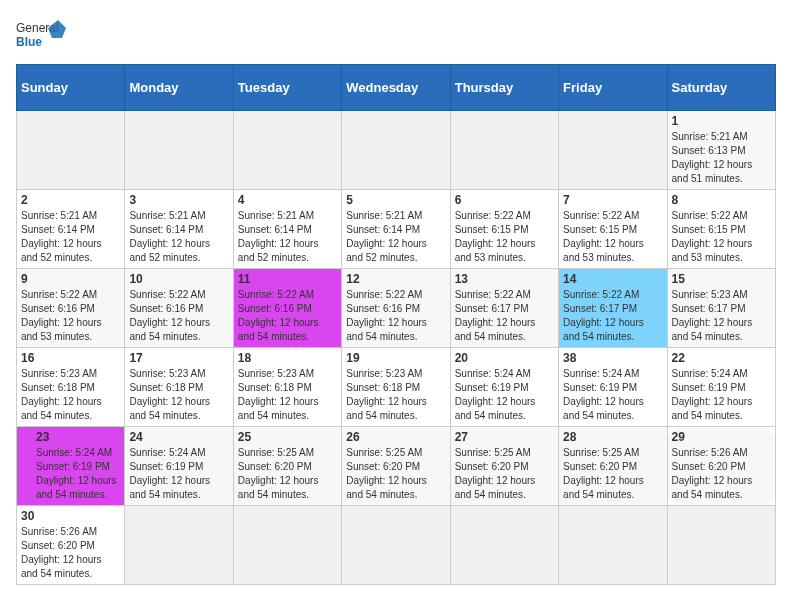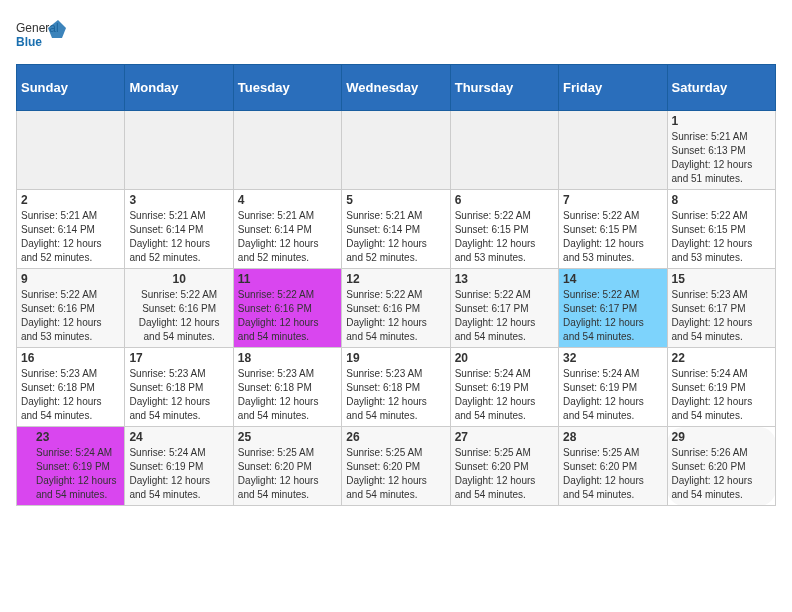--- a/index.html
+++ b/index.html
@@ -168,21 +168,21 @@
         </td>
       </tr>
       <tr>
         <td style="background: rgb(247, 247, 247);">
           <span class="day-number">9</span>
           <div class="day-info" style="white-space: pre-line;">Sunrise: 5:22 AM
 Sunset: 6:16 PM
 Daylight: 12 hours
 and 53 minutes.</div>
         </td>
-        <td style="background: rgb(247, 247, 247); text-align: center;">
+        <td style="background: rgb(247, 247, 247);">
           <span class="day-number">10</span>
           <div class="day-info" style="white-space: pre-line;">Sunrise: 5:22 AM
 Sunset: 6:16 PM
 Daylight: 12 hours
 and 54 minutes.</div>
         </td>
         <td style="background: #d946ef;">
           <span class="day-number">11</span>
           <div class="day-info" style="white-space: pre-line;">Sunrise: 5:22 AM
 Sunset: 6:16 PM
@@ -248,21 +248,21 @@
 and 54 minutes.</div>
         </td>
         <td>
           <span class="day-number">20</span>
           <div class="day-info" style="white-space: pre-line;">Sunrise: 5:24 AM
 Sunset: 6:19 PM
 Daylight: 12 hours
 and 54 minutes.</div>
         </td>
         <td>
-          <span class="day-number">32</span>
+          <span class="day-number">38</span>
           <div class="day-info" style="white-space: pre-line;">Sunrise: 5:24 AM
 Sunset: 6:19 PM
 Daylight: 12 hours
 and 54 minutes.</div>
         </td>
         <td>
           <span class="day-number">22</span>
           <div class="day-info" style="white-space: pre-line;">Sunrise: 5:24 AM
 Sunset: 6:19 PM
 Daylight: 12 hours
@@ -312,15 +312,30 @@
 Daylight: 12 hours
 and 54 minutes.</div>
         </td>
         <td style="background: rgb(247, 247, 247); border-radius: 17px;">
           <span class="day-number">29</span>
           <div class="day-info" style="white-space: pre-line;">Sunrise: 5:26 AM
 Sunset: 6:20 PM
 Daylight: 12 hours
 and 54 minutes.</div>
         </td>
+      </tr>
+      <tr>
+        <td>
+          <span class="day-number">30</span>
+          <div class="day-info" style="white-space: pre-line;">Sunrise: 5:26 AM
+Sunset: 6:20 PM
+Daylight: 12 hours
+and 54 minutes.</div>
+        </td>
+        <td class="empty"></td>
+        <td class="empty"></td>
+        <td class="empty"></td>
+        <td class="empty"></td>
+        <td class="empty"></td>
+        <td class="empty"></td>
       </tr>
     </tbody>
 </table>
 
 </body></html>

